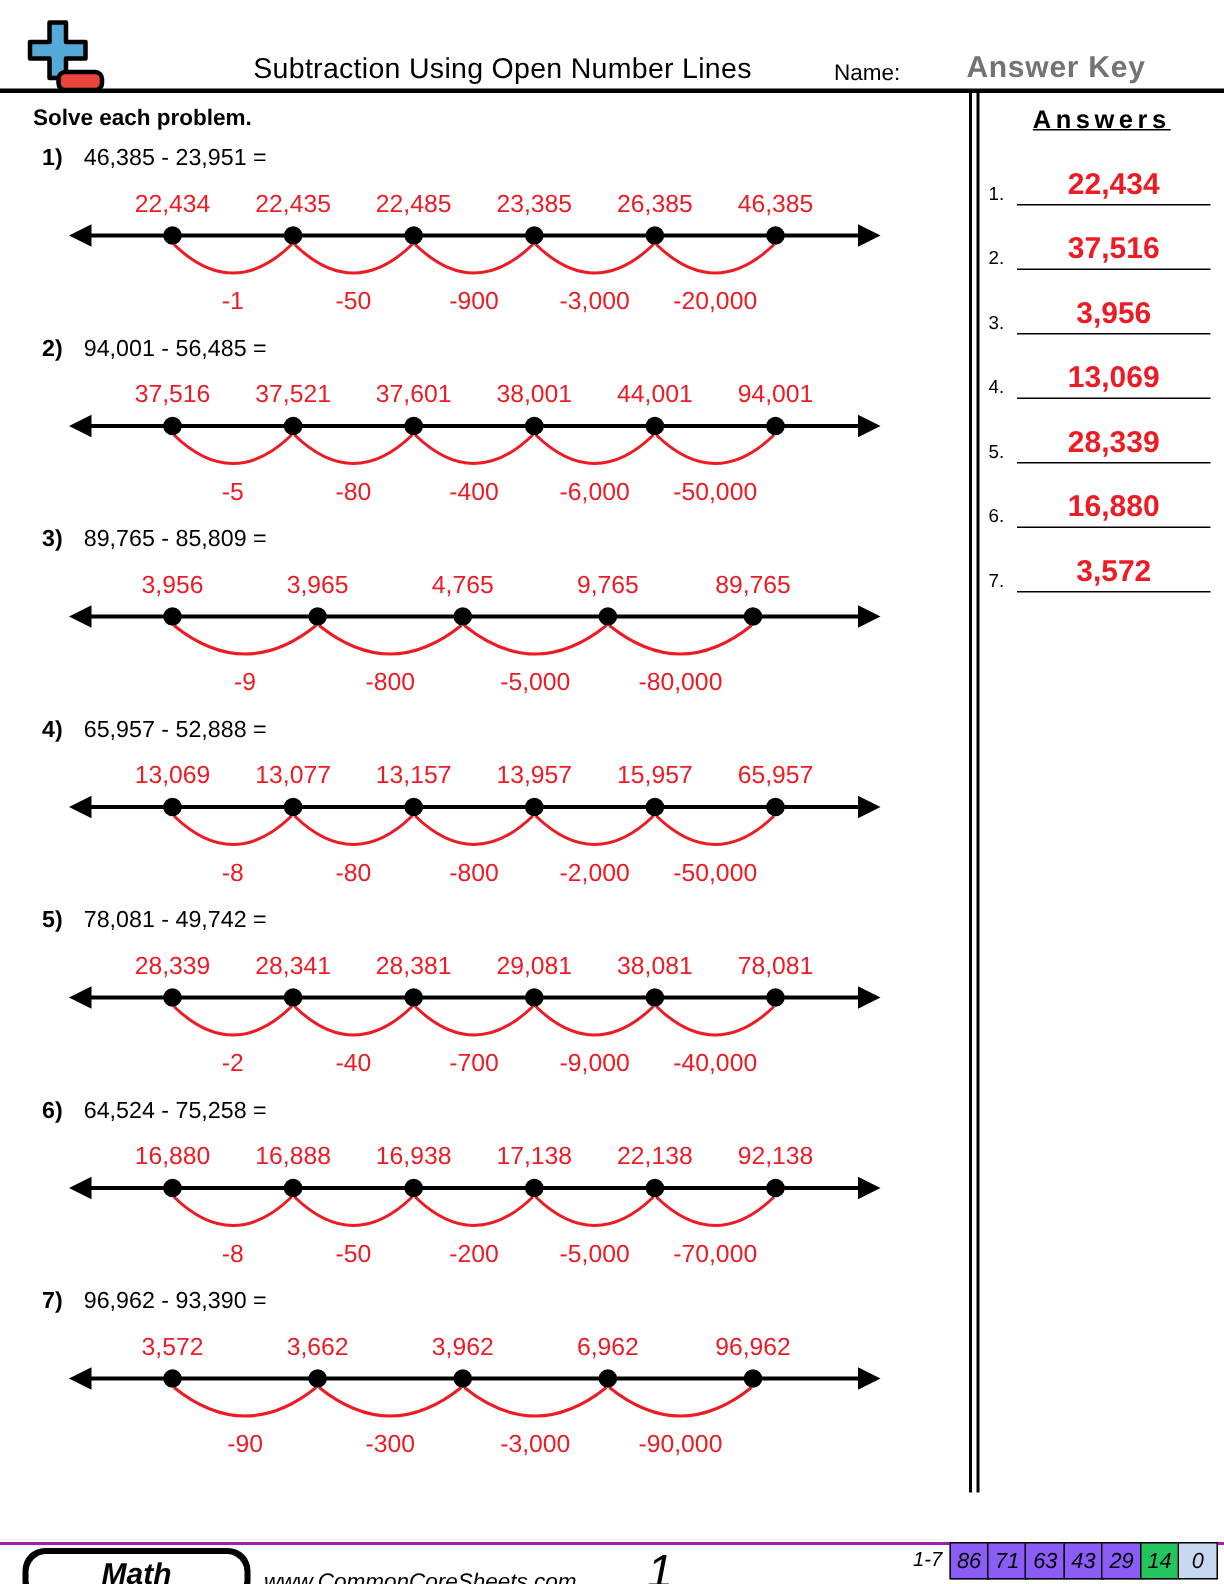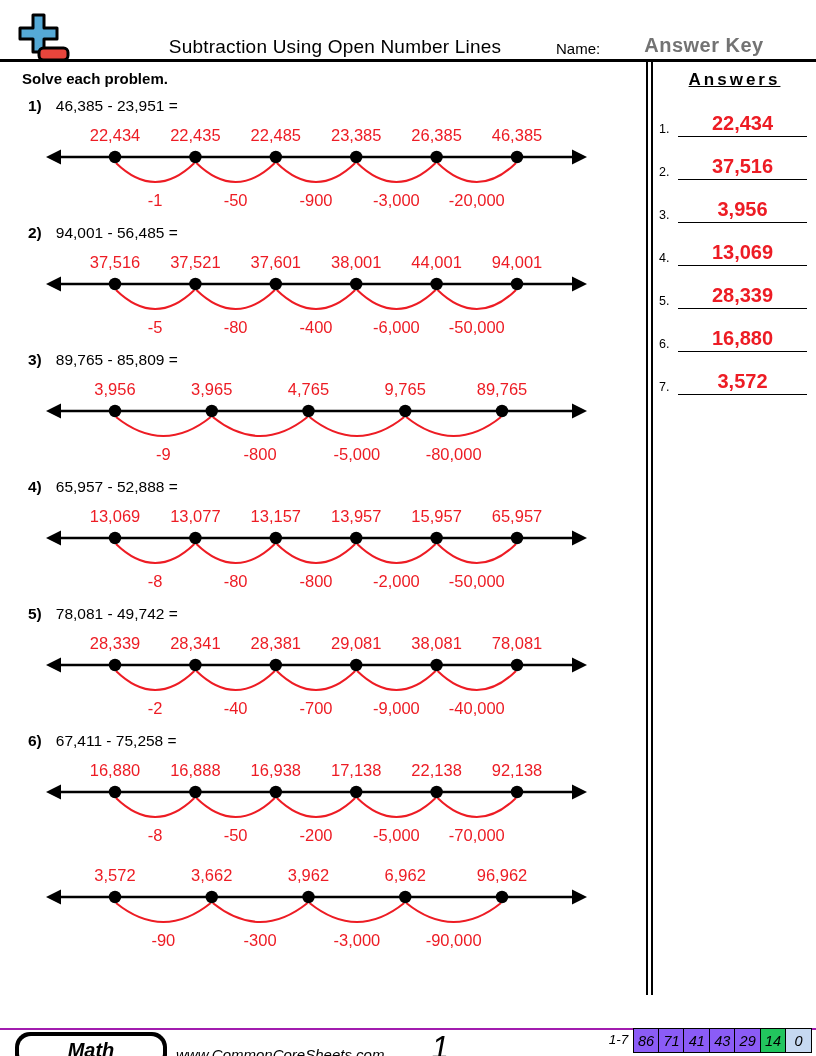--- a/index.html
+++ b/index.html
@@ -202,21 +202,21 @@
             <text x="231.8" y="22" text-anchor="middle" fill="#ed1c24" font-size="16.5" font-family="Liberation Sans, DejaVu Sans, sans-serif">28,381</text>
             <circle cx="312.20000000000005" cy="38" r="6.2" fill="#000"></circle>
             <text x="312.20000000000005" y="22" text-anchor="middle" fill="#ed1c24" font-size="16.5" font-family="Liberation Sans, DejaVu Sans, sans-serif">29,081</text>
             <circle cx="392.6" cy="38" r="6.2" fill="#000"></circle>
             <text x="392.6" y="22" text-anchor="middle" fill="#ed1c24" font-size="16.5" font-family="Liberation Sans, DejaVu Sans, sans-serif">38,081</text>
             <circle cx="473" cy="38" r="6.2" fill="#000"></circle>
             <text x="473" y="22" text-anchor="middle" fill="#ed1c24" font-size="16.5" font-family="Liberation Sans, DejaVu Sans, sans-serif">78,081</text>
           </svg>
         </div>
         <div class="problem">
-          <div class="statement"><span class="pnum">6)</span><span>67,411 - 75,258 =</span></div>
+          <div class="statement"><span class="pnum">6)</span><span>64,524 - 75,258 =</span></div>
           <svg width="575" height="94" viewBox="0 0 575 94" class="numline-svg">
             <line x1="14" y1="38" x2="531" y2="38" stroke="#000" stroke-width="2.6"></line>
             <polygon points="2,38 17,30.5 17,45.5" fill="#000"></polygon>
             <polygon points="543,38 528,30.5 528,45.5" fill="#000"></polygon>
             <path d="M 72 44 Q 111.2 82, 150.4 44" stroke="#ed1c24" stroke-width="2" fill="none"></path>
             <text x="111.2" y="87" text-anchor="middle" fill="#ed1c24" font-size="16.5" font-family="Liberation Sans, DejaVu Sans, sans-serif">-8</text>
             <path d="M 152.4 44 Q 191.60000000000002 82, 230.8 44" stroke="#ed1c24" stroke-width="2" fill="none"></path>
             <text x="191.60000000000002" y="87" text-anchor="middle" fill="#ed1c24" font-size="16.5" font-family="Liberation Sans, DejaVu Sans, sans-serif">-50</text>
             <path d="M 232.8 44 Q 272 82, 311.20000000000005 44" stroke="#ed1c24" stroke-width="2" fill="none"></path>
             <text x="272" y="87" text-anchor="middle" fill="#ed1c24" font-size="16.5" font-family="Liberation Sans, DejaVu Sans, sans-serif">-200</text>
@@ -232,20 +232,21 @@
             <text x="231.8" y="22" text-anchor="middle" fill="#ed1c24" font-size="16.5" font-family="Liberation Sans, DejaVu Sans, sans-serif">16,938</text>
             <circle cx="312.20000000000005" cy="38" r="6.2" fill="#000"></circle>
             <text x="312.20000000000005" y="22" text-anchor="middle" fill="#ed1c24" font-size="16.5" font-family="Liberation Sans, DejaVu Sans, sans-serif">17,138</text>
             <circle cx="392.6" cy="38" r="6.2" fill="#000"></circle>
             <text x="392.6" y="22" text-anchor="middle" fill="#ed1c24" font-size="16.5" font-family="Liberation Sans, DejaVu Sans, sans-serif">22,138</text>
             <circle cx="473" cy="38" r="6.2" fill="#000"></circle>
             <text x="473" y="22" text-anchor="middle" fill="#ed1c24" font-size="16.5" font-family="Liberation Sans, DejaVu Sans, sans-serif">92,138</text>
           </svg>
         </div>
         <div class="problem">
+          <div class="statement"><span class="pnum">7)</span><span>96,962 - 93,390 =</span></div>
           <svg width="575" height="94" viewBox="0 0 575 94" class="numline-svg">
             <line x1="14" y1="38" x2="531" y2="38" stroke="#000" stroke-width="2.6"></line>
             <polygon points="2,38 17,30.5 17,45.5" fill="#000"></polygon>
             <polygon points="543,38 528,30.5 528,45.5" fill="#000"></polygon>
             <path d="M 72 44 Q 119.375 82, 166.75 44" stroke="#ed1c24" stroke-width="2" fill="none"></path>
             <text x="119.375" y="87" text-anchor="middle" fill="#ed1c24" font-size="16.5" font-family="Liberation Sans, DejaVu Sans, sans-serif">-90</text>
             <path d="M 168.75 44 Q 216.125 82, 263.5 44" stroke="#ed1c24" stroke-width="2" fill="none"></path>
             <text x="216.125" y="87" text-anchor="middle" fill="#ed1c24" font-size="16.5" font-family="Liberation Sans, DejaVu Sans, sans-serif">-300</text>
             <path d="M 265.5 44 Q 312.875 82, 360.25 44" stroke="#ed1c24" stroke-width="2" fill="none"></path>
             <text x="312.875" y="87" text-anchor="middle" fill="#ed1c24" font-size="16.5" font-family="Liberation Sans, DejaVu Sans, sans-serif">-3,000</text>
@@ -313,21 +314,21 @@
     <div class="math-badge">
       <div class="math-badge-inner">Math</div>
     </div>
     <div class="website">www.CommonCoreSheets.com</div>
     <div class="page-num">1</div>
     <div class="score-strip">
       <span class="score-label">1-7</span>
       <span id="score-cells" style="display:flex">
           <span class="score-cell">86</span>
           <span class="score-cell">71</span>
-          <span class="score-cell">41</span>
+          <span class="score-cell">63</span>
           <span class="score-cell">43</span>
           <span class="score-cell">29</span>
           <span class="score-cell" style="background: #22c55e;">14</span>
           <span class="score-cell" style="background: rgb(198, 217, 241);">0</span>
         </span>
     </div>
   </div>
 
 </div>
 

